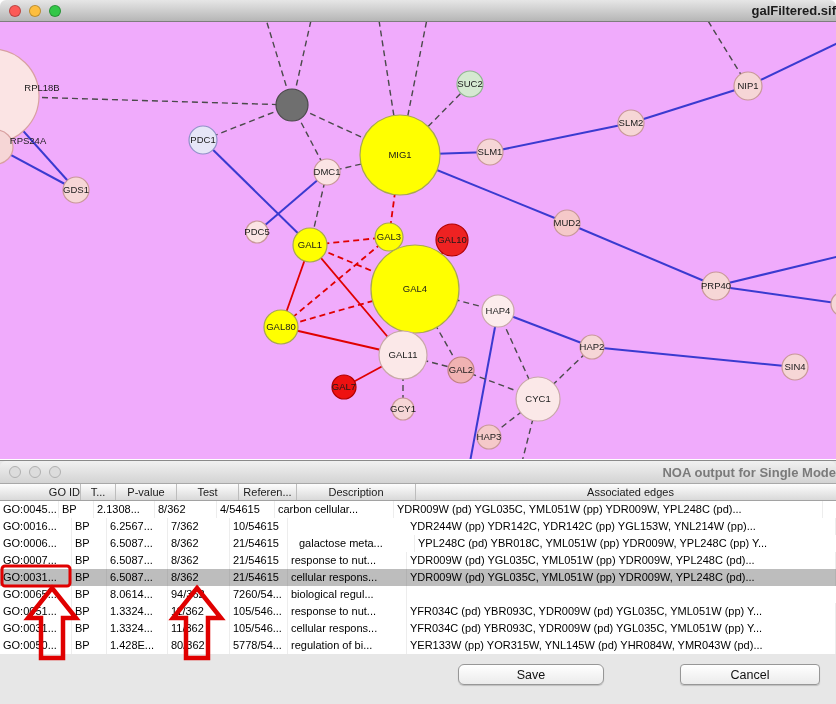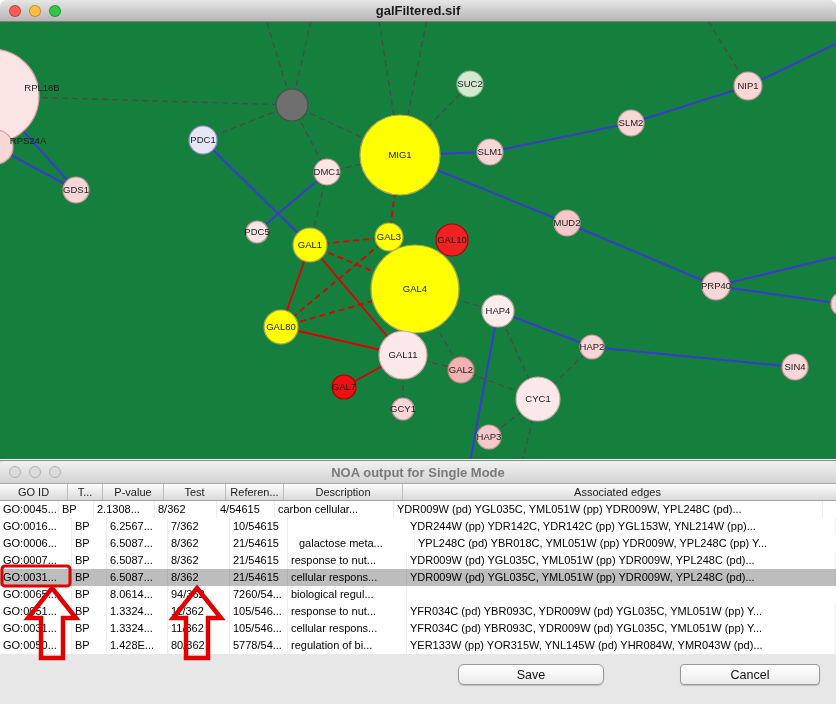--- a/index.html
+++ b/index.html
@@ -18,24 +18,24 @@
     border-radius: 6px 6px 0 0;
   }
   .lights { position: absolute; left: 9px; top: 5px; display: flex; gap: 8px; }
   .tl { width: 12px; height: 12px; border-radius: 50%; display: inline-block; border: 1px solid rgba(0,0,0,.25); }
   .tl.red    { background: #fc5b57; }
   .tl.yellow { background: #fdbe3f; }
   .tl.green  { background: #33c748; }
   .tl.gray   { background: #dcdcdc; border-color: #b0b0b0; }
   .titlebar .title {
     position: absolute; left: 0; right: 0; top: 0; bottom: 0;
-    text-align: center; line-height: 22px;
+    text-align: right; line-height: 22px;
     font-size: 13px; font-weight: bold; color: #1c1c1c;
   }
-  .canvas { position: relative; height: 437px; background: #15803d; overflow: hidden; }
+  .canvas { position: relative; height: 437px; background: #f0abfc; overflow: hidden; }
 
   
   .window-bottom {
     position: absolute; top: 460px; left: 0; width: 836px; height: 244px;
     background: #e7e7e7; border-top: 1px solid #8a8a8a;
   }
   .titlebar.inactive {
     height: 23px;
     background: linear-gradient(#f1f1f1, #d3d3d3);
     border-bottom: 1px solid #a8a8a8;
@@ -211,21 +211,21 @@
       <span class="lights">
         <span class="tl gray"></span>
         <span class="tl gray"></span>
         <span class="tl gray"></span>
       </span>
       <span class="title">NOA output for Single Mode</span>
     </div>
 
     <div class="noa-table">
       <div class="thead" id="thead">
-          <div class="th" style="width: 68px;">GO ID</div>
+          <div class="th" style="width: 81px; text-align: right;">GO ID</div>
           <div class="th" style="width: 35px;">T...</div>
           <div class="th" style="width: 61px;">P-value</div>
           <div class="th" style="width: 62px;">Test</div>
           <div class="th" style="width: 58px;">Referen...</div>
           <div class="th" style="width: 119px;">Description</div>
           <div class="th" style="width: 429px;">Associated edges</div>
         </div>
       <div class="tbody" id="tbody">
           <div class="tr">
             <div class="td" style="width: 59px;">GO:0045...</div>

